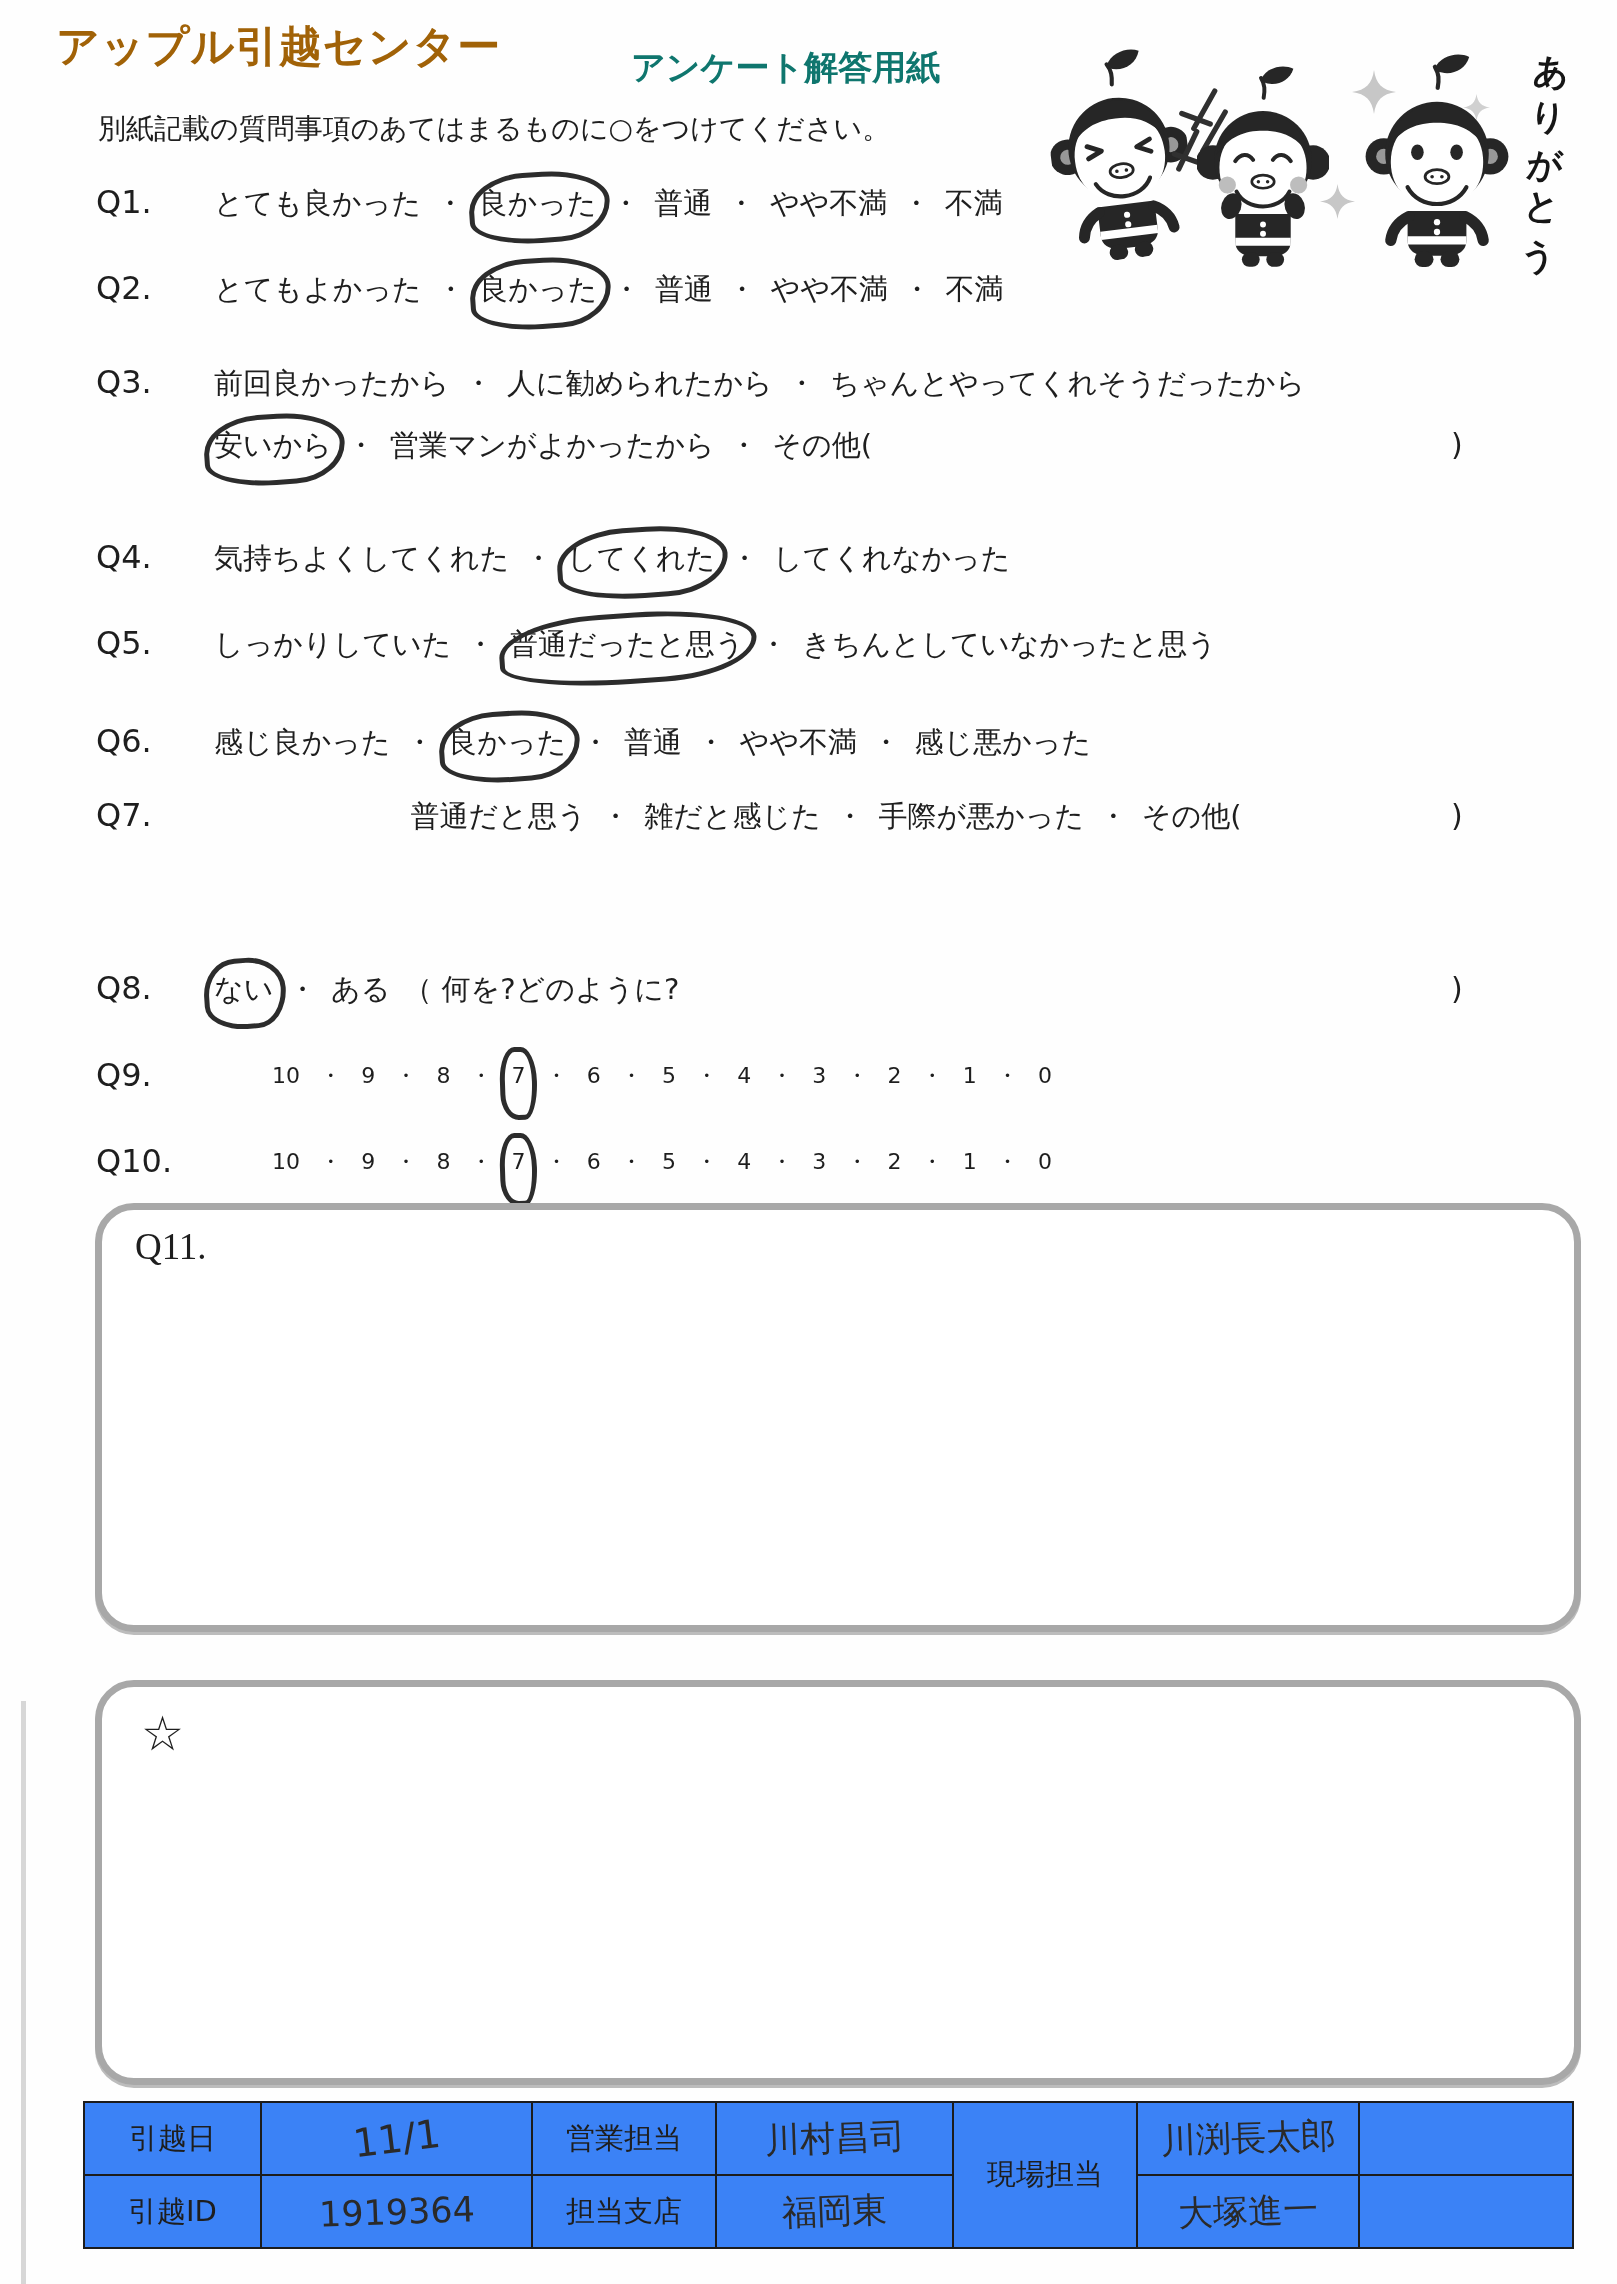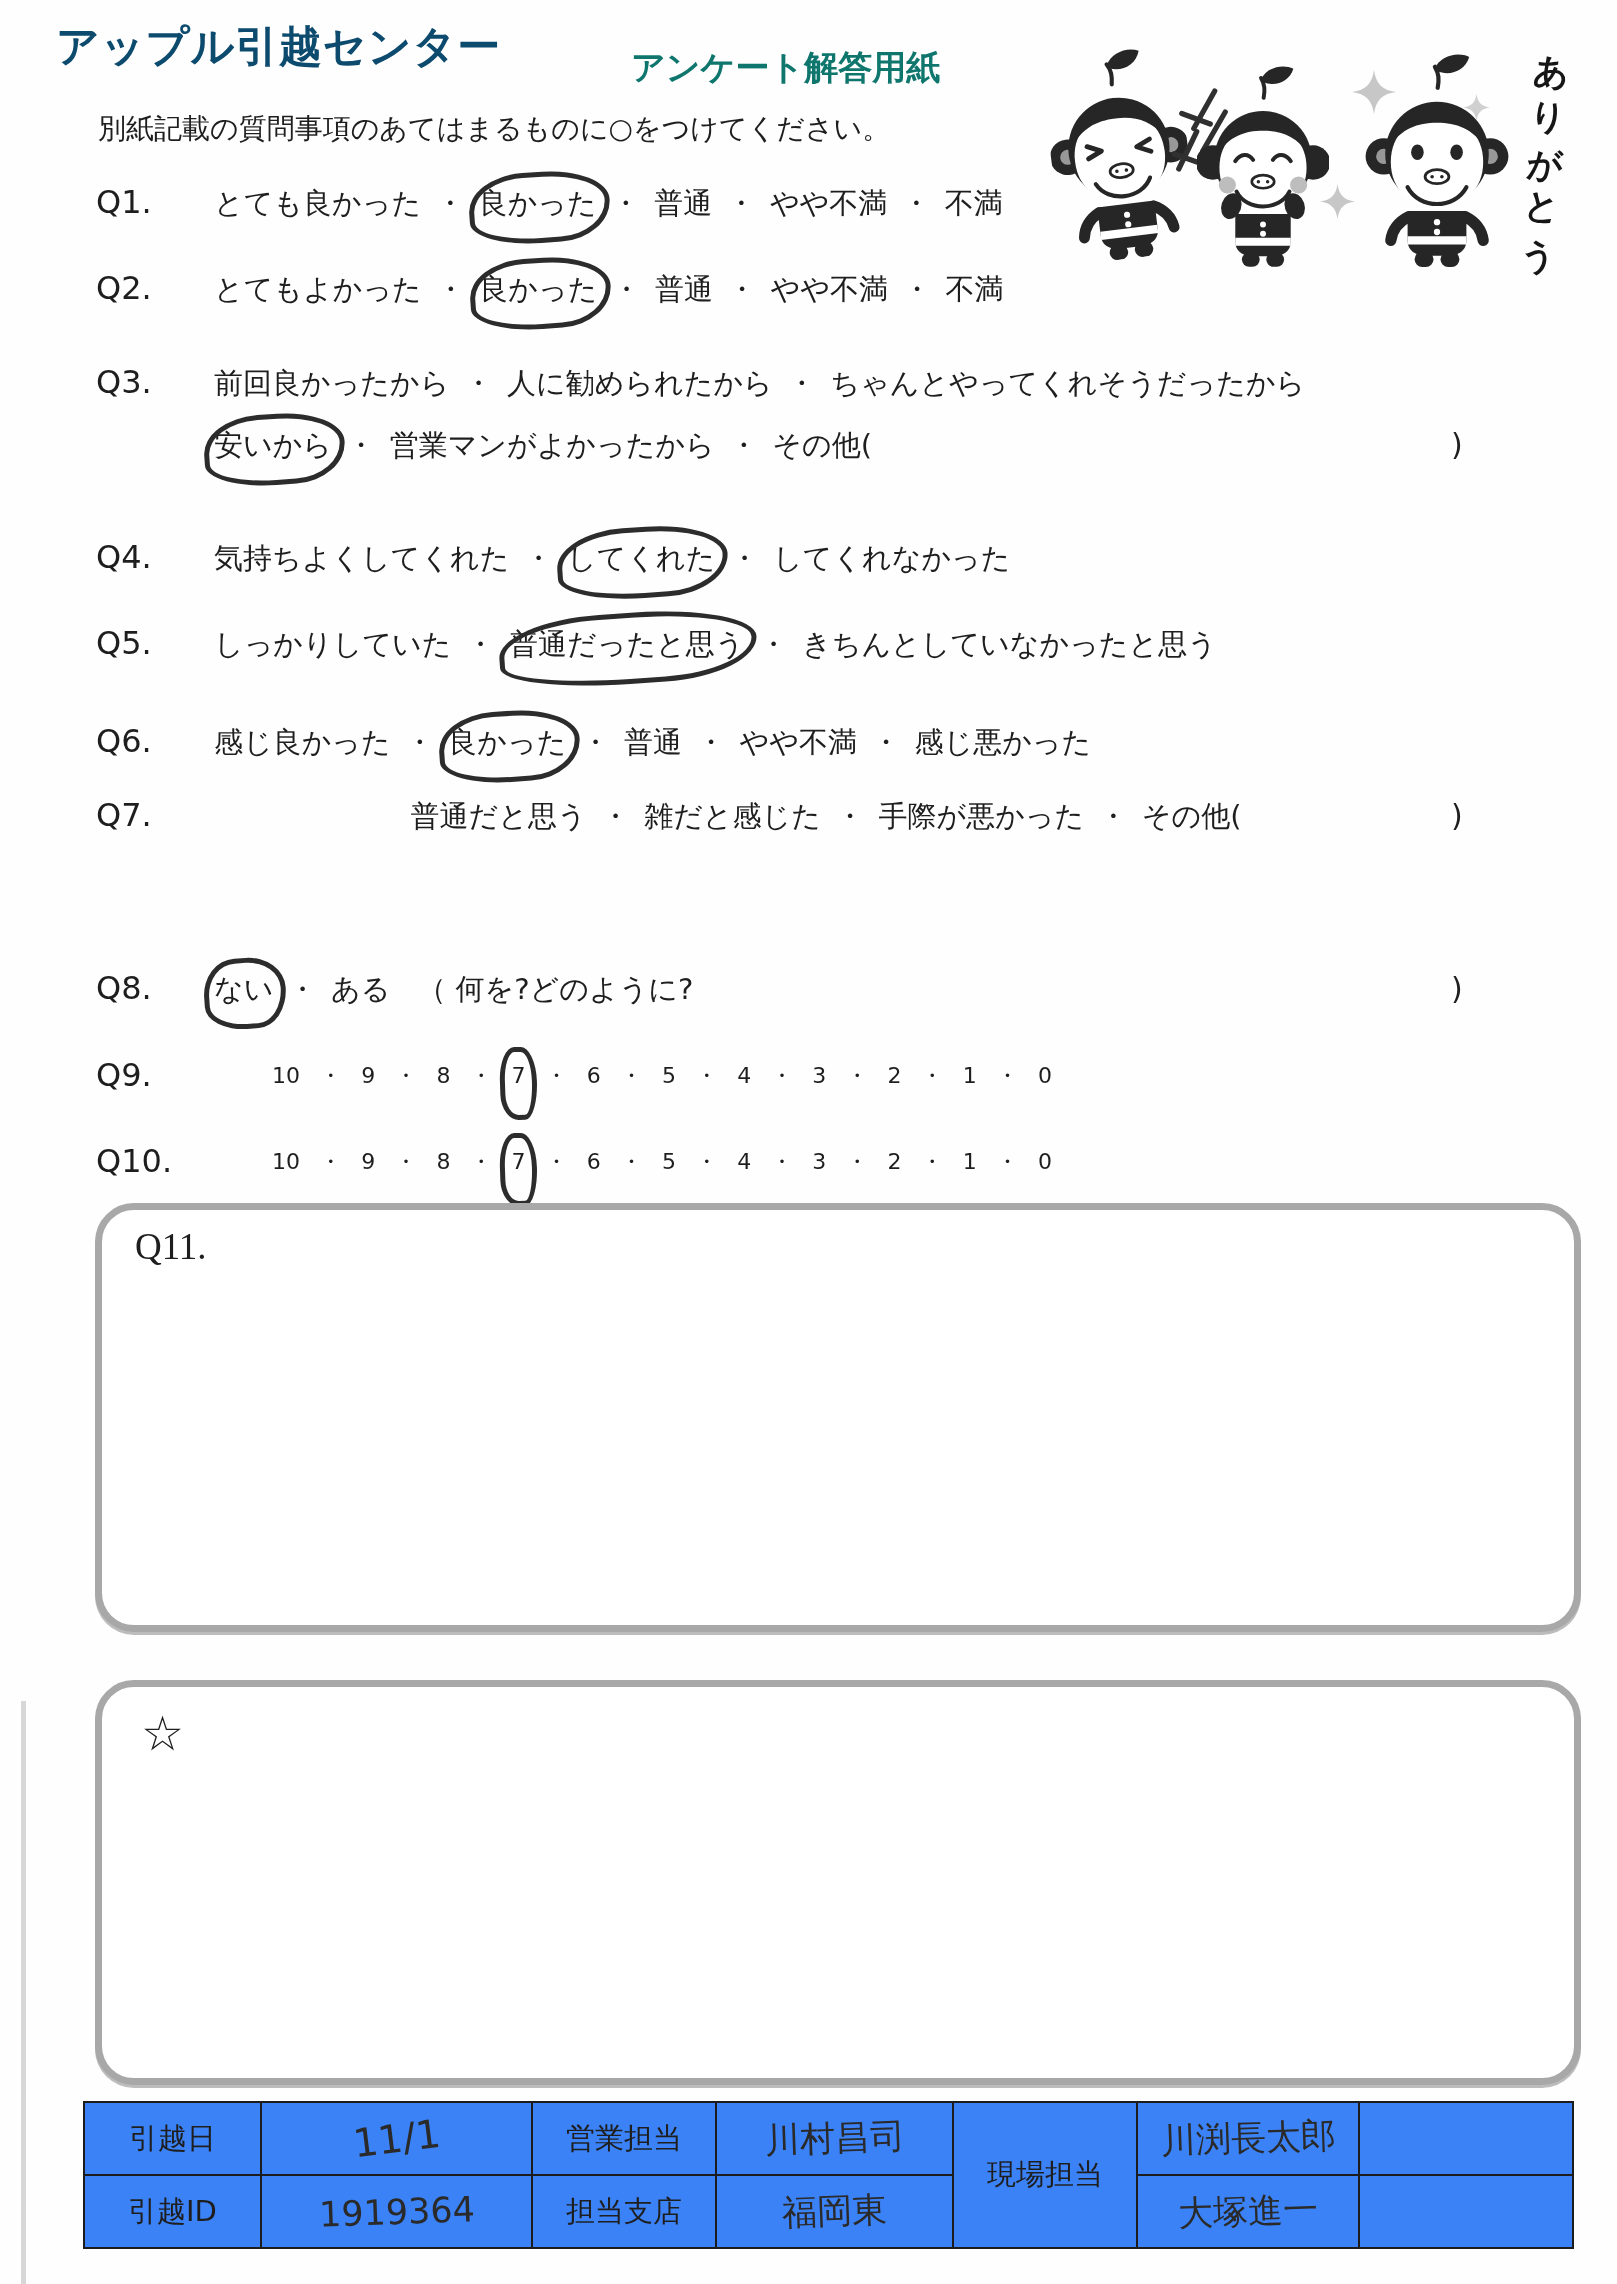--- a/index.html
+++ b/index.html
@@ -1,36 +1,36 @@
 <!DOCTYPE html>
 <html style="font-size:12px"><head>
 <meta charset="utf-8">
 <style>
   html,body{margin:0;padding:0;background:#dcdcdc;}
   .page{position:relative;width:1617px;height:2284px;background:#fefefe;overflow:hidden;
         font-family:"DejaVu Sans","Liberation Sans",sans-serif;color:#1e1e1e;}
   
-  .title{position:absolute;left:56px;top:18px;font-size:43px;font-weight:bold;letter-spacing:0.8px;color:#0c4a6e;}
+  .title{position:absolute;left:56px;top:18px;font-size:43px;font-weight:bold;letter-spacing:0.8px;color:#a16207;}
   .subtitle{position:absolute;left:631px;top:45px;font-size:34px;font-weight:bold;color:#0f766e;}
   .instruction{position:absolute;left:98px;top:110px;font-size:28px;}
   
   .mascots{position:absolute;left:1045px;top:19.6px;width:557px;height:241px;}
   .mascot{position:absolute;}
   .thanks{position:absolute;left:1522px;top:30px;font-size:35px;font-weight:bold;letter-spacing:6px;
           writing-mode:vertical-rl;transform:rotate(4deg);color:#161616;}
   
   .qrow{position:absolute;left:0;width:1438px;}
   .qlabel{position:absolute;left:96px;top:1.5px;font-size:32px;}
   .qline{position:relative;padding-left:214px;font-size:29px;line-height:44px;white-space:nowrap;}
   .qline + .qline{margin-top:18px;}
   .qline.numeric{padding-left:272px;font-size:22px;}
   .sep{margin:0 14.3px;}
   .numeric .sep{margin:0 19.6px;}
   .opt{position:relative;display:inline-block;}
-  .opt.plain{margin-left:27px;}
+  .opt.plain{margin-left:13px;}
   .opt.circled::before{content:"";position:absolute;left:-9.8px;right:-12.8px;top:-9px;bottom:-18px;
       border:5.3px solid #2c2c2c;border-radius:46% 54% 42% 58% / 60% 52% 64% 40%;
       transform:rotate(-4deg);pointer-events:none;}
   .numeric .opt.circled::before{left:-11.3px;right:-11.3px;top:-6.8px;bottom:-22.6px;
       border-radius:50% 50% 42% 58% / 54% 56% 62% 42%;transform:rotate(-2deg);}
   .close-paren{position:absolute;left:1451px;top:0;font-size:30px;}
   
   .bigbox{position:absolute;left:95px;width:1472px;border:7.5px solid #a8a8a8;border-radius:39px;background:#fff;
           box-shadow:0 3px 0 #bcbcbc;}
   .box-comment{top:1203px;height:415px;}

